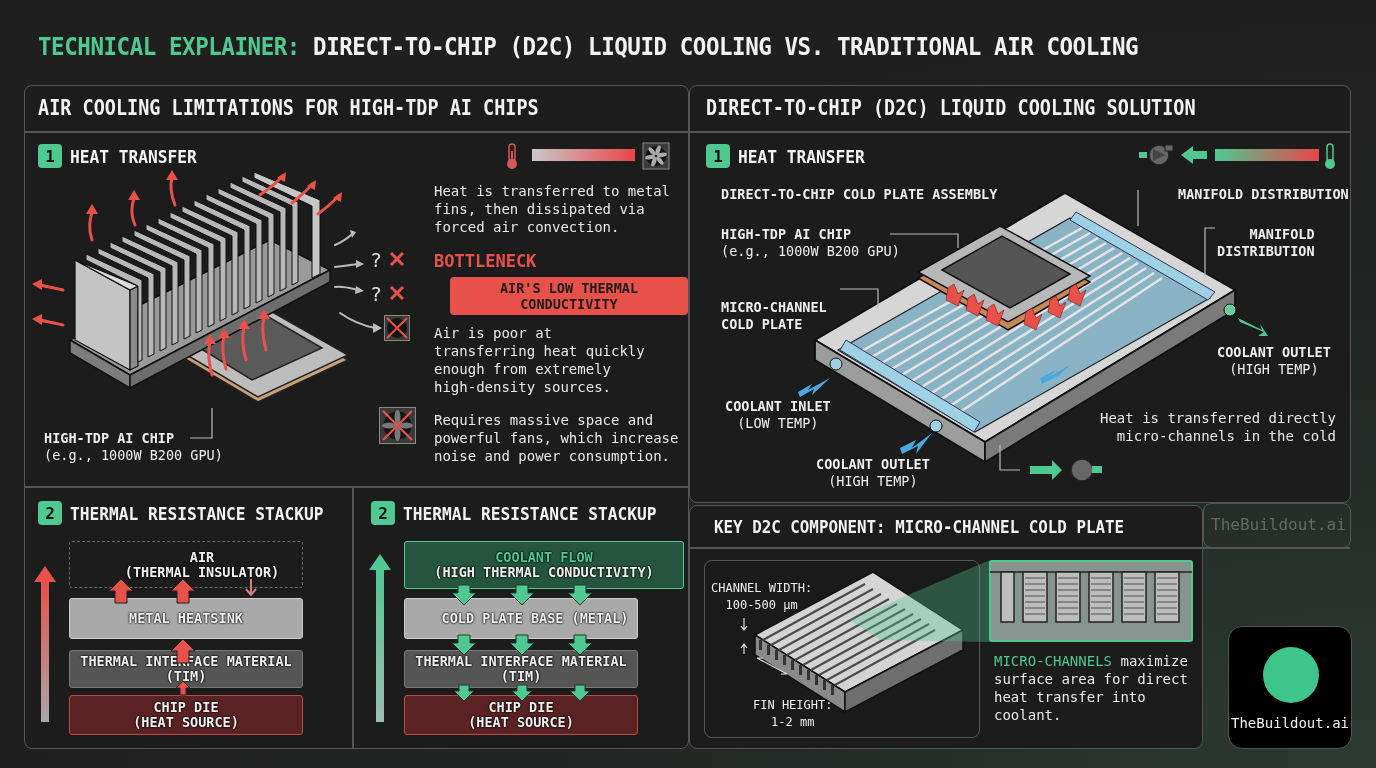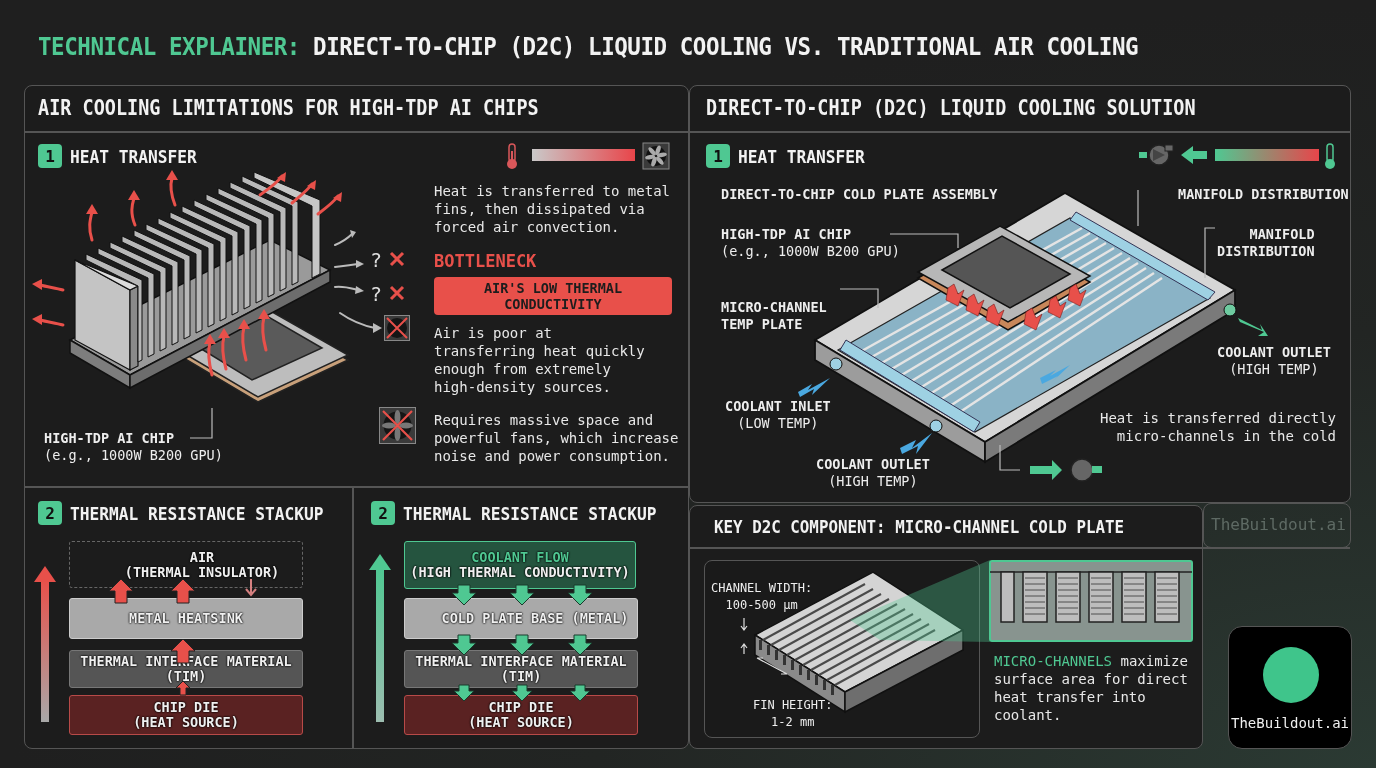--- a/index.html
+++ b/index.html
@@ -34,21 +34,21 @@
     color: #111; font-weight: bold; font-size: 16px;
     display: flex; align-items: center; justify-content: center;
   }
   .step-label { font-weight: bold; font-size: 18px; color: #f2f2f2; white-space: nowrap; transform: scaleX(0.9); transform-origin: left center; }
   .body-text { position: absolute; font-size: 14px; line-height: 18px; color: #e8e8e8; }
   .label { position: absolute; font-size: 13.5px; line-height: 17px; color: #eee; font-weight: bold; white-space: nowrap; }
   .label .sub { font-weight: normal; }
   .bottleneck-title { position: absolute; color: #e8504a; font-weight: bold; font-size: 17px; }
   .bottleneck-box {
     position: absolute; background: #e8504a; color: #1d1d1d; border-radius: 4px;
-    font-weight: bold; font-size: 13.5px; text-align: center; line-height: 16px; padding-top: 3px;
+    font-weight: bold; font-size: 13.5px; text-align: center; line-height: 16px; padding-top: 3px; margin-left: 16px;
   }
   .stack-box {
     position: absolute; border-radius: 3px; text-align: center;
     font-size: 13.5px; line-height: 15px; font-weight: bold; color: #f0f0f0;
     display: flex; flex-direction: column; align-items: center; justify-content: center;
     text-shadow: 0 0 2px #000, 0 0 2px #000;
   }
   .brand-chip {
     position: absolute; left: 1228px; top: 626px; width: 124px; height: 123px;
     background: #000; border: 1.5px solid #555; border-radius: 14px;
@@ -267,21 +267,21 @@
 </svg>
 
 <div class="step" style="left:371px; top:501px;">
   <div class="badge">2</div>
   <div class="step-label">THERMAL RESISTANCE STACKUP</div>
 </div>
 <svg style="left:369px; top:552px;" width="22" height="172">
   <rect x="7" y="16" width="8" height="154" fill="url(#g-greenarrow)"></rect>
   <polygon points="0,18 11,2 22,18" fill="#4fc892"></polygon>
 </svg>
-<div class="stack-box" style="left:404px; top:541px; width:232px; height:48px; background:#25543f; border:1.5px solid #4fc892;">
+<div class="stack-box" style="left:404px; top:541px; width:280px; height:48px; background:#25543f; border:1.5px solid #4fc892;">
   <div style="color:#4fc892;">COOLANT FLOW</div>
   <div>(HIGH THERMAL CONDUCTIVITY)</div>
 </div>
 <div class="stack-box" style="left:404px; top:598px; width:234px; height:41px; background:#a9a9a9; border:1.5px solid #ccc;padding-left:28px;">
   <div>COLD PLATE BASE (METAL)</div>
 </div>
 <div class="stack-box" style="left:404px; top:650px; width:234px; height:38px; background:#555; border:1.5px solid #777;">
   <div>THERMAL INTERFACE MATERIAL</div>
   <div>(TIM)</div>
 </div>
@@ -326,21 +326,21 @@
   </g>
 </svg>
 
 <div class="label" style="left:721px; top:186px;">DIRECT-TO-CHIP COLD PLATE ASSEMBLY</div>
 <div class="label" style="left:721px; top:226px;">
   <div>HIGH-TDP AI CHIP</div>
   <div class="sub">(e.g., 1000W B200 GPU)</div>
 </div>
 <div class="label" style="left:721px; top:282px;margin-top:17px;">
   <div>MICRO-CHANNEL</div>
-  <div>TEMP PLATE</div>
+  <div>COLD PLATE</div>
 </div>
 <div class="label" style="left:1138px; top:186px;margin-left:40px;">MANIFOLD DISTRIBUTION</div>
 <div class="label" style="left:1217px; top:226px; text-align:right;">
   <div>MANIFOLD</div>
   <div>DISTRIBUTION</div>
 </div>
 <div class="label" style="left:725px; top:398px; text-align:center;">
   <div>COOLANT INLET</div>
   <div class="sub">(LOW TEMP)</div>
 </div>

